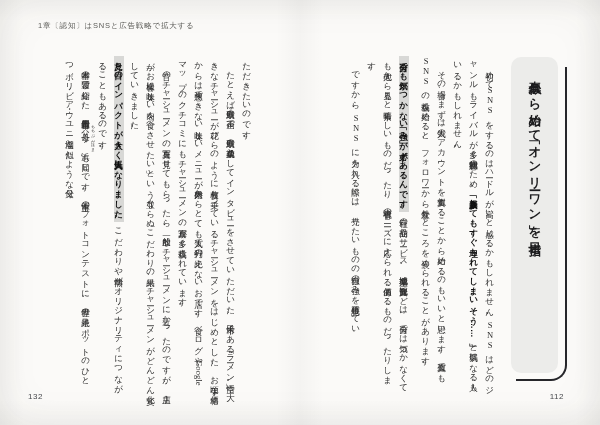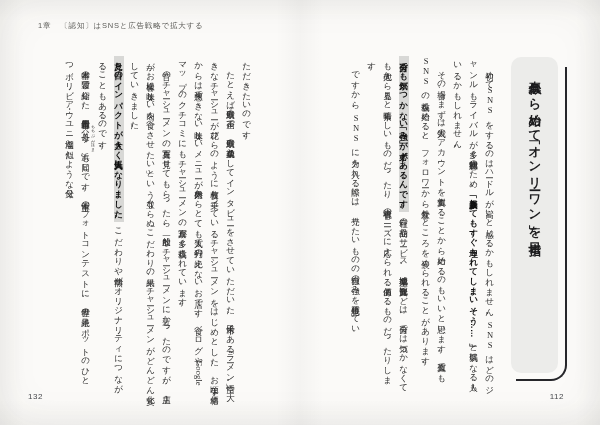--- a/index.html
+++ b/index.html
@@ -24,21 +24,21 @@
       linear-gradient(180deg, rgba(0,0,0,0.03) 0%, rgba(0,0,0,0) 5%,
         rgba(0,0,0,0) 94%, rgba(0,0,0,0.03) 100%);
   }
 
   .running-header{
     position:absolute;left:38px;top:21px;
     font-size:7.5px;letter-spacing:0.8px;color:#5c5c58;
     font-family:"Liberation Sans","DejaVu Sans",sans-serif;
     white-space:nowrap;
   }
-  .running-header .chapter{margin-right:9px;}
+  .running-header .chapter{}
 
   .page-num{
     position:absolute;bottom:24px;
     font-size:8px;color:#45474b;letter-spacing:0.5px;
     font-family:"Liberation Sans","DejaVu Sans",sans-serif;
   }
   .page-num.left{left:28px;}
   .page-num.right{right:36px;text-align:center;}
 
   

